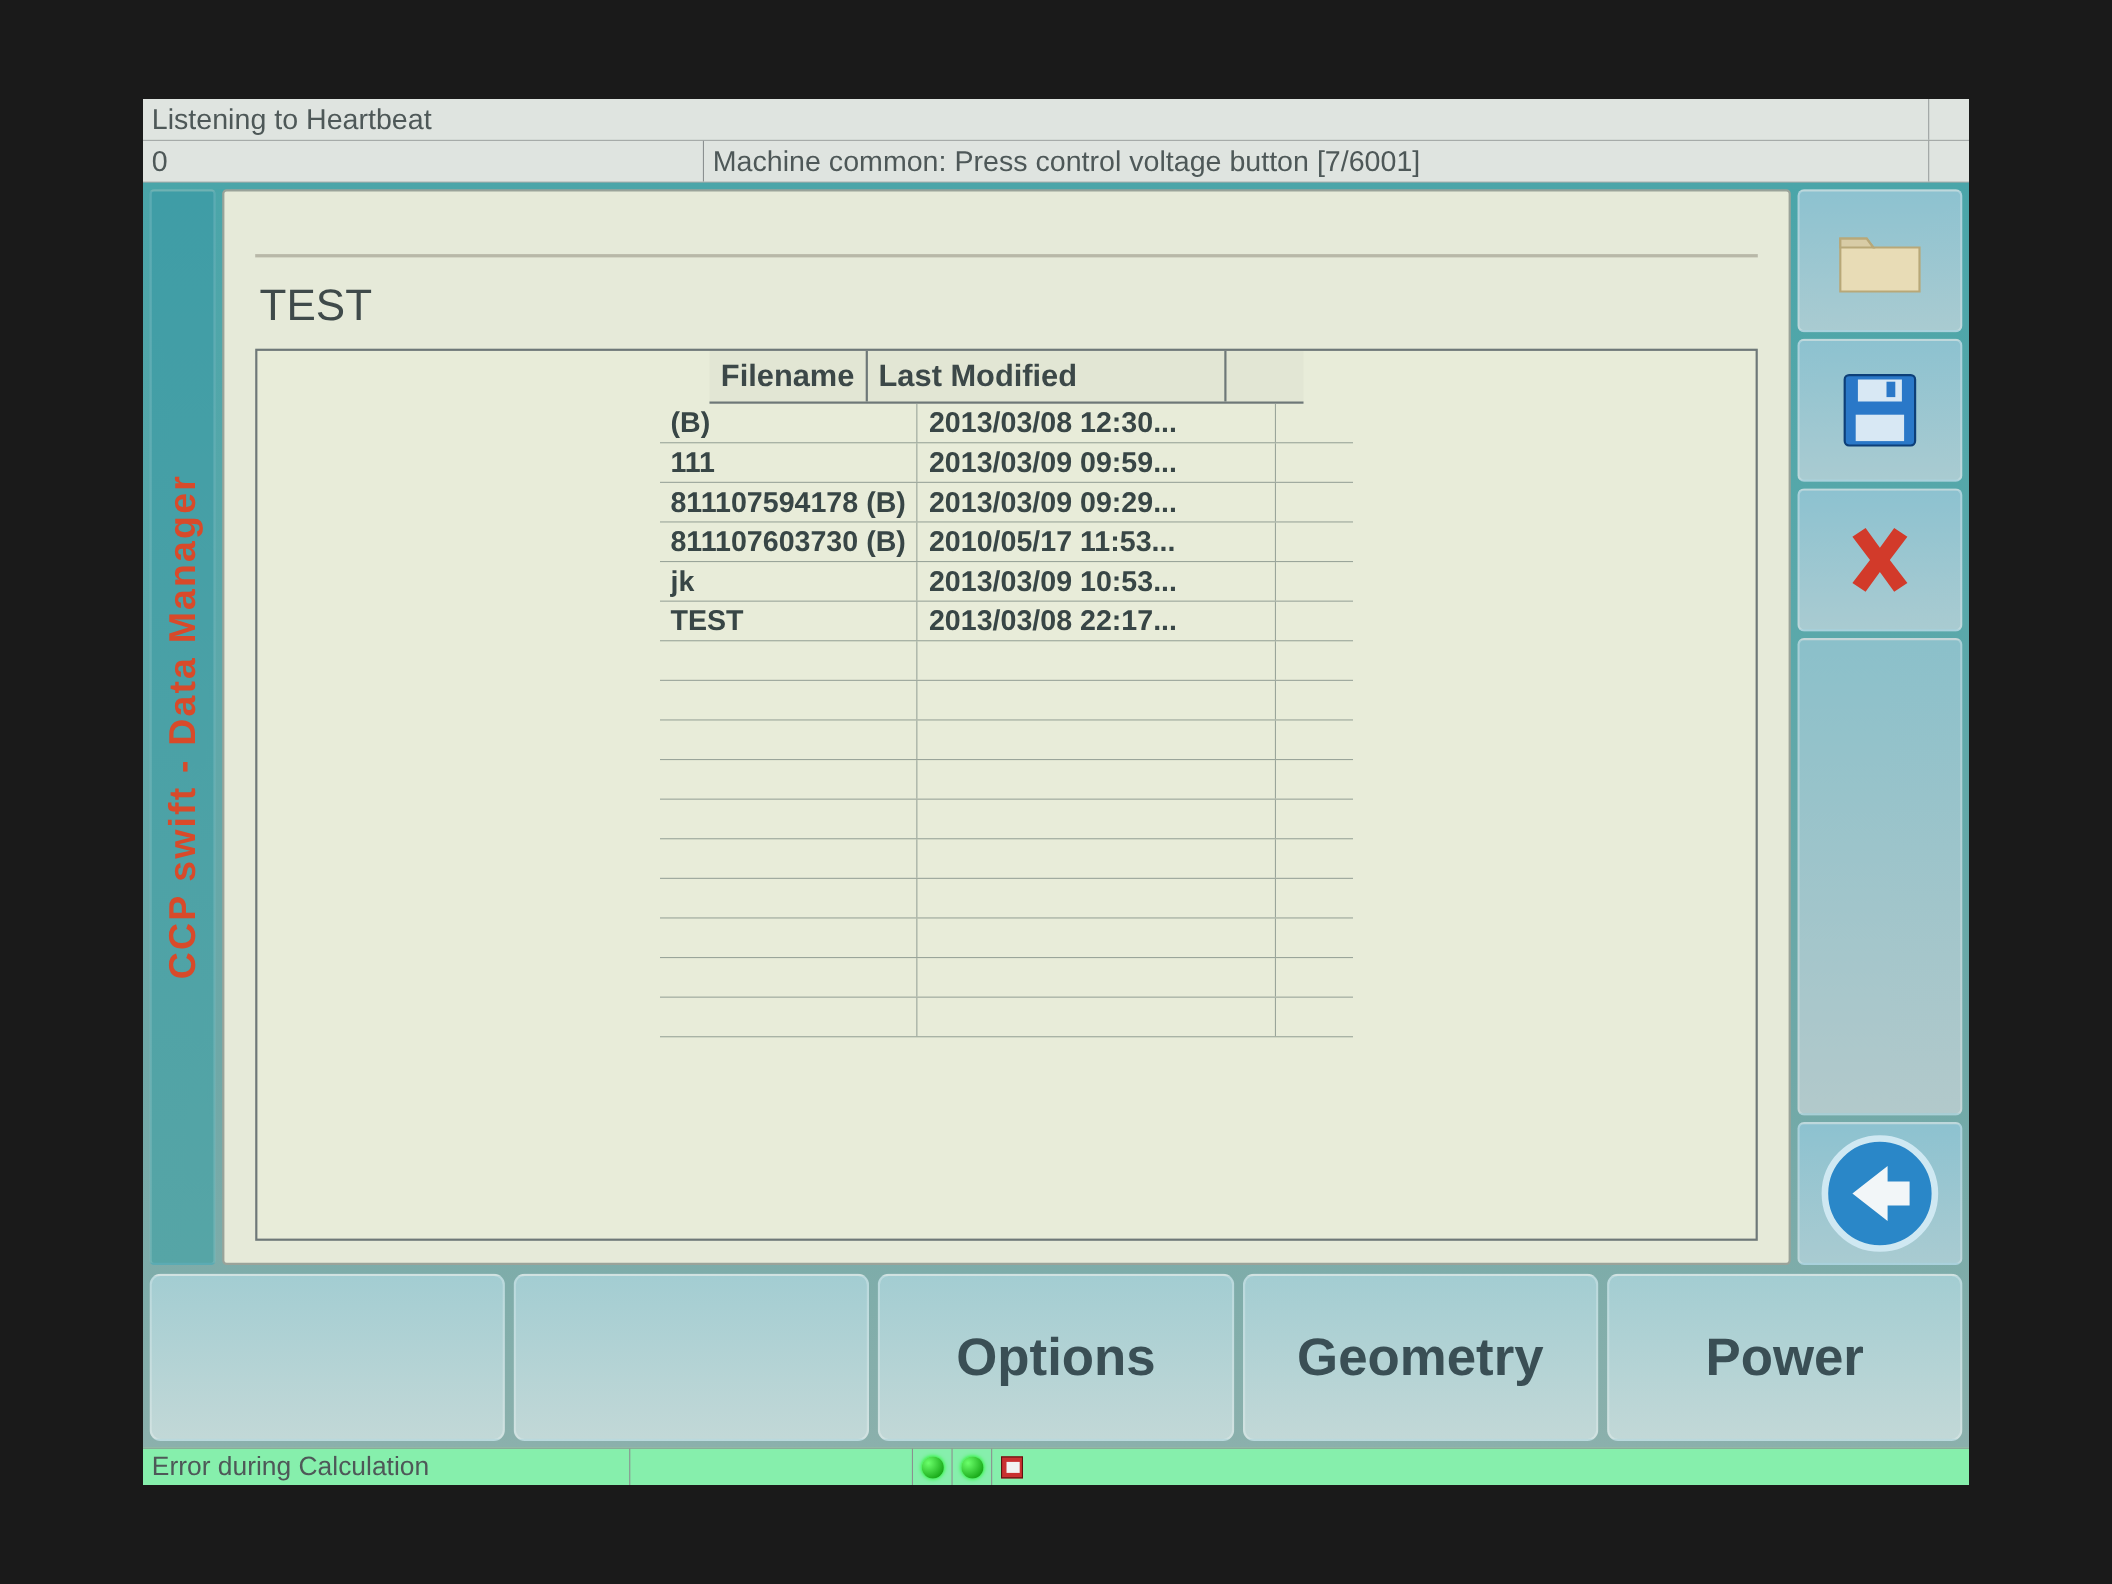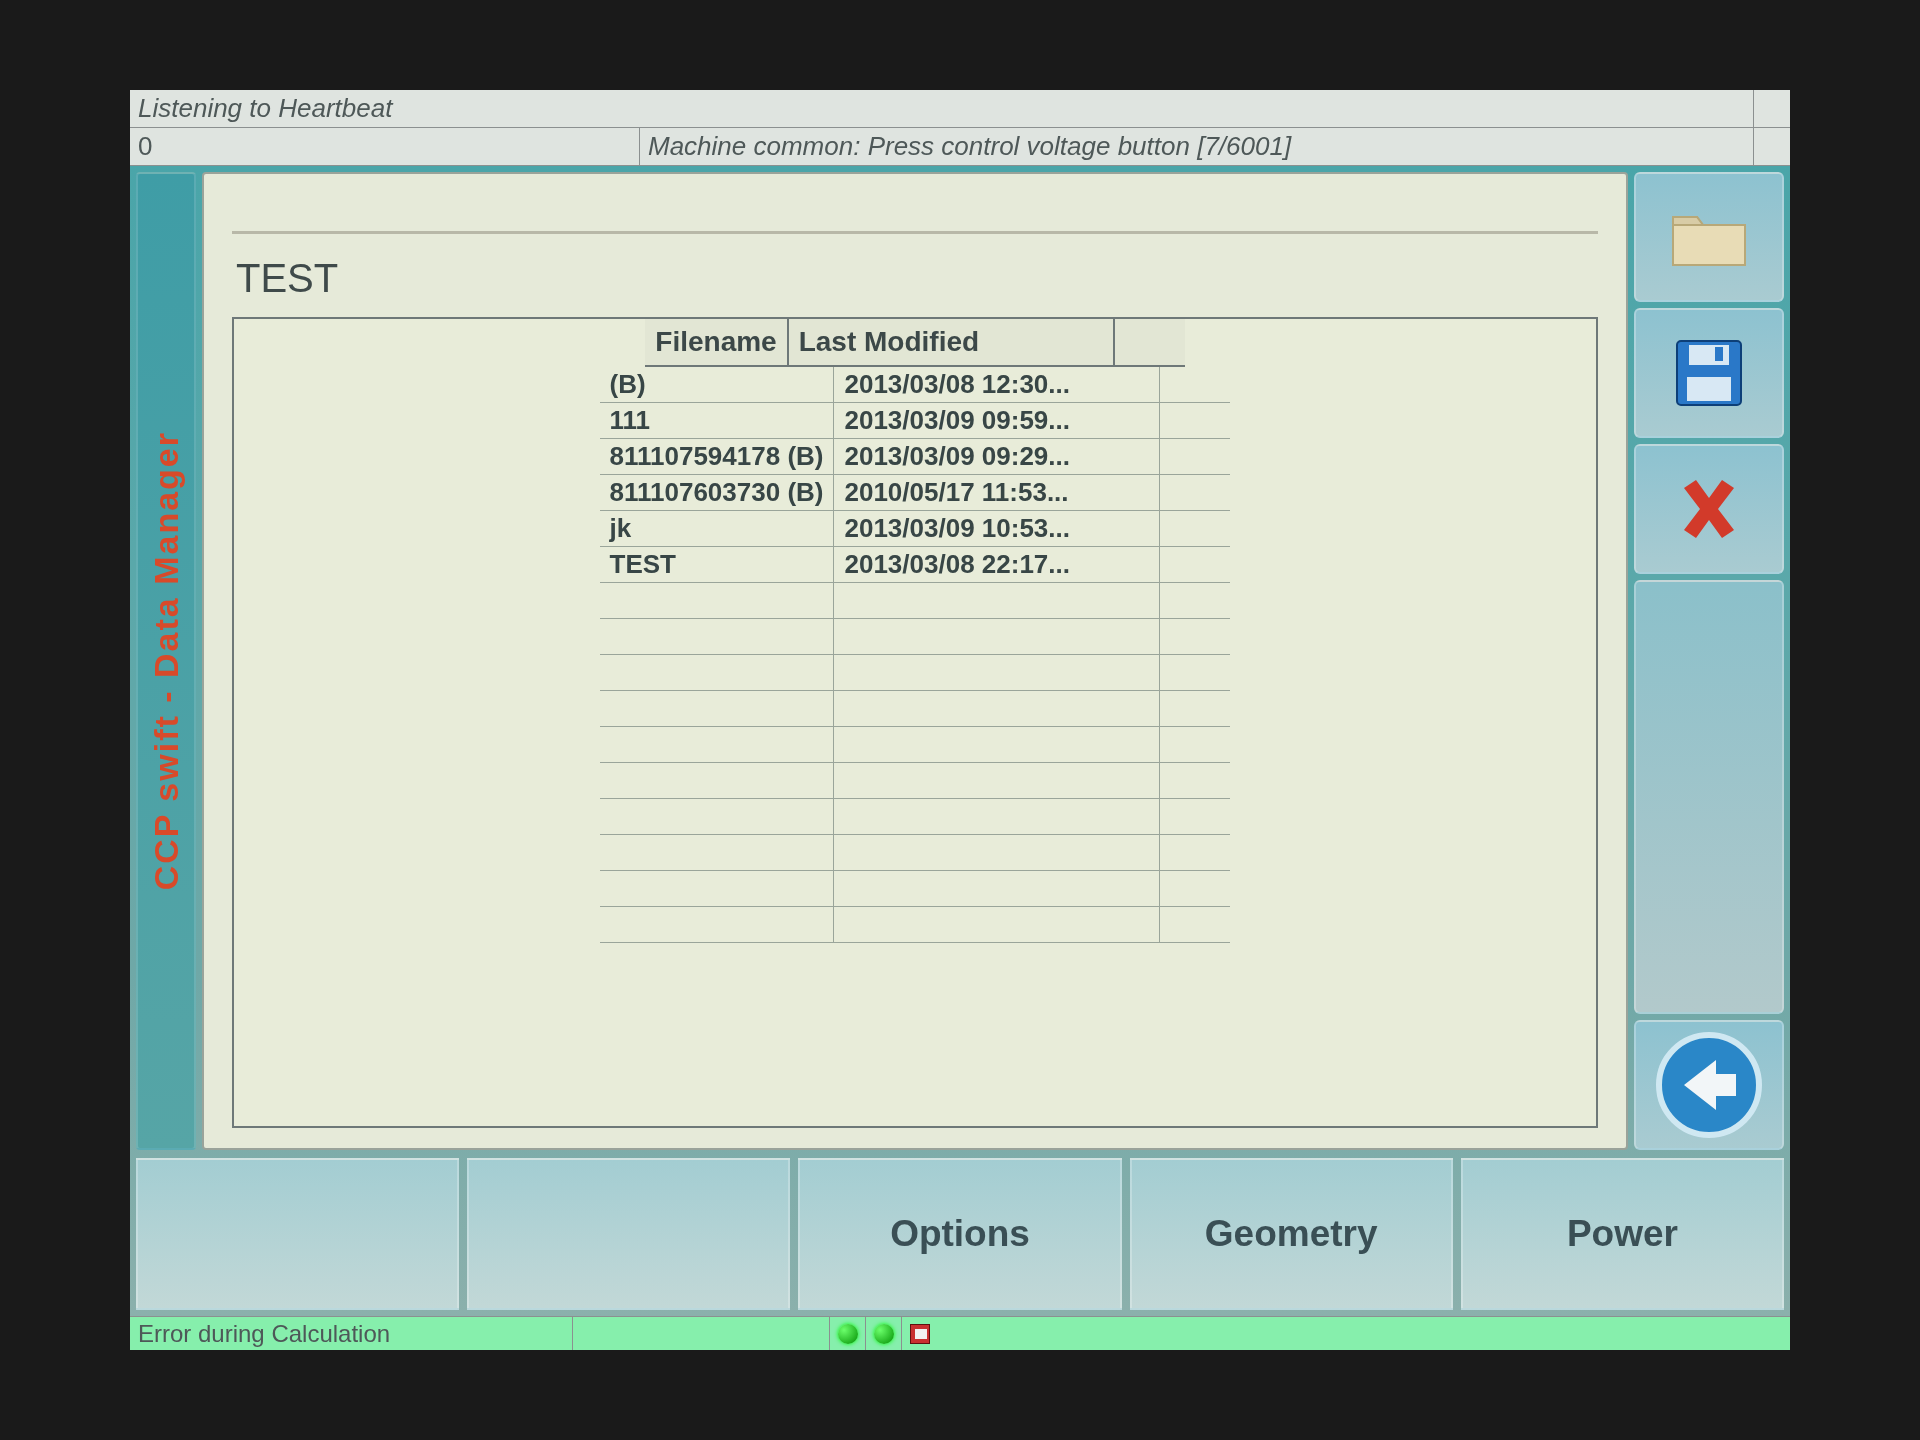--- a/index.html
+++ b/index.html
@@ -36,21 +36,21 @@
     background: #dfe4e0;
     display: flex;
     align-items: center;
     padding: 0 8px;
     font-size: 26px;
     color: #4e5858;
     white-space: nowrap;
     overflow: hidden;
   }
   .status-left   { width: 510px; }
-  .status-right  { flex: 1; font-style: italic; }
+  .status-right  { flex: 1; }
   .status-gutter { width: 36px; border-right: none; }
 
   
   .workspace {
     flex: 1;
     display: flex;
     flex-direction: column;
     background: #4aa1a6;
     background: linear-gradient(180deg, #4aa5a9 0%, #5aa8aa 35%, #6fa8a7 70%, #8bb0ac 100%);
     padding: 6px;
@@ -168,25 +168,25 @@
   .work-bottom {
     height: 160px;
     display: flex;
     gap: 8px;
     padding-top: 8px;
   }
   .bbtn {
     flex: 1;
     background: linear-gradient(180deg, #a3cdd2 0%, #c2d8d7 100%);
     border: 2px solid rgba(255,255,255,0.25);
-    border-radius: 0;
+    border-radius: 10px;
     display: flex;
     align-items: center;
     justify-content: center;
-    font-size: 37px;
+    font-size: 48px;
     font-weight: bold;
     color: #3a4f55;
     cursor: pointer;
   }
 
   
   .footer {
     height: 34px;
     display: flex;
     background: #86efac;

